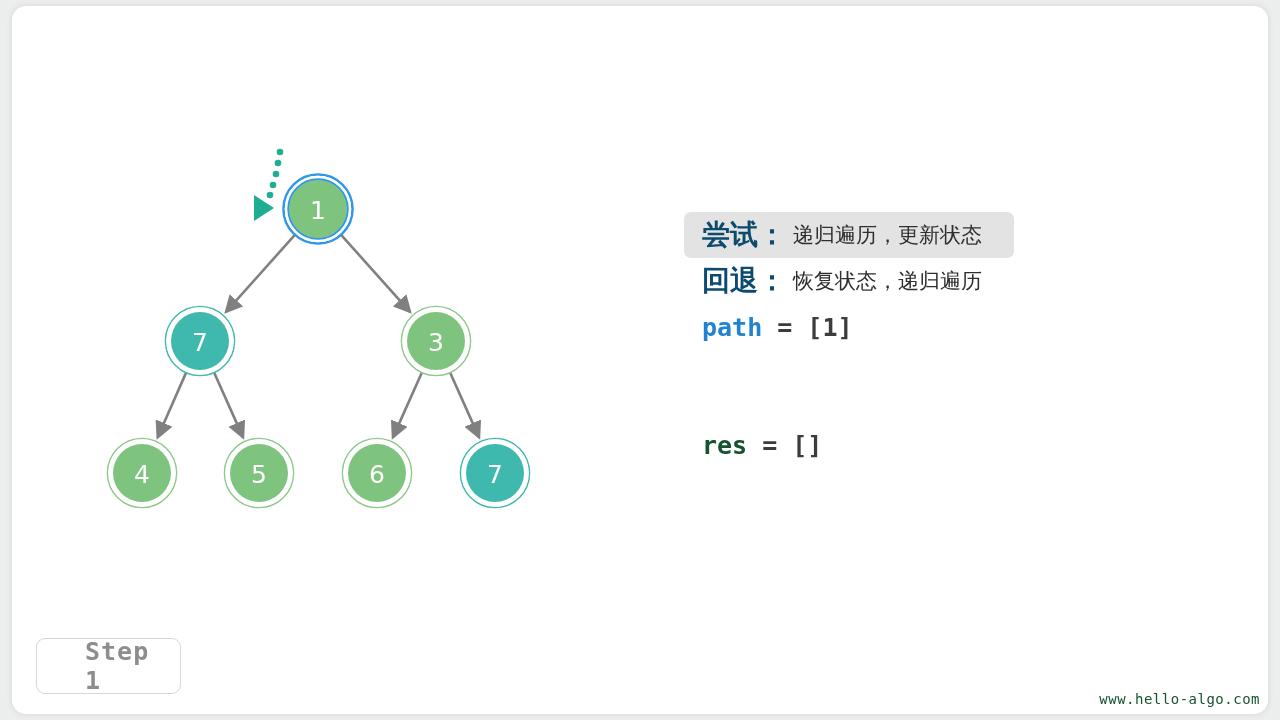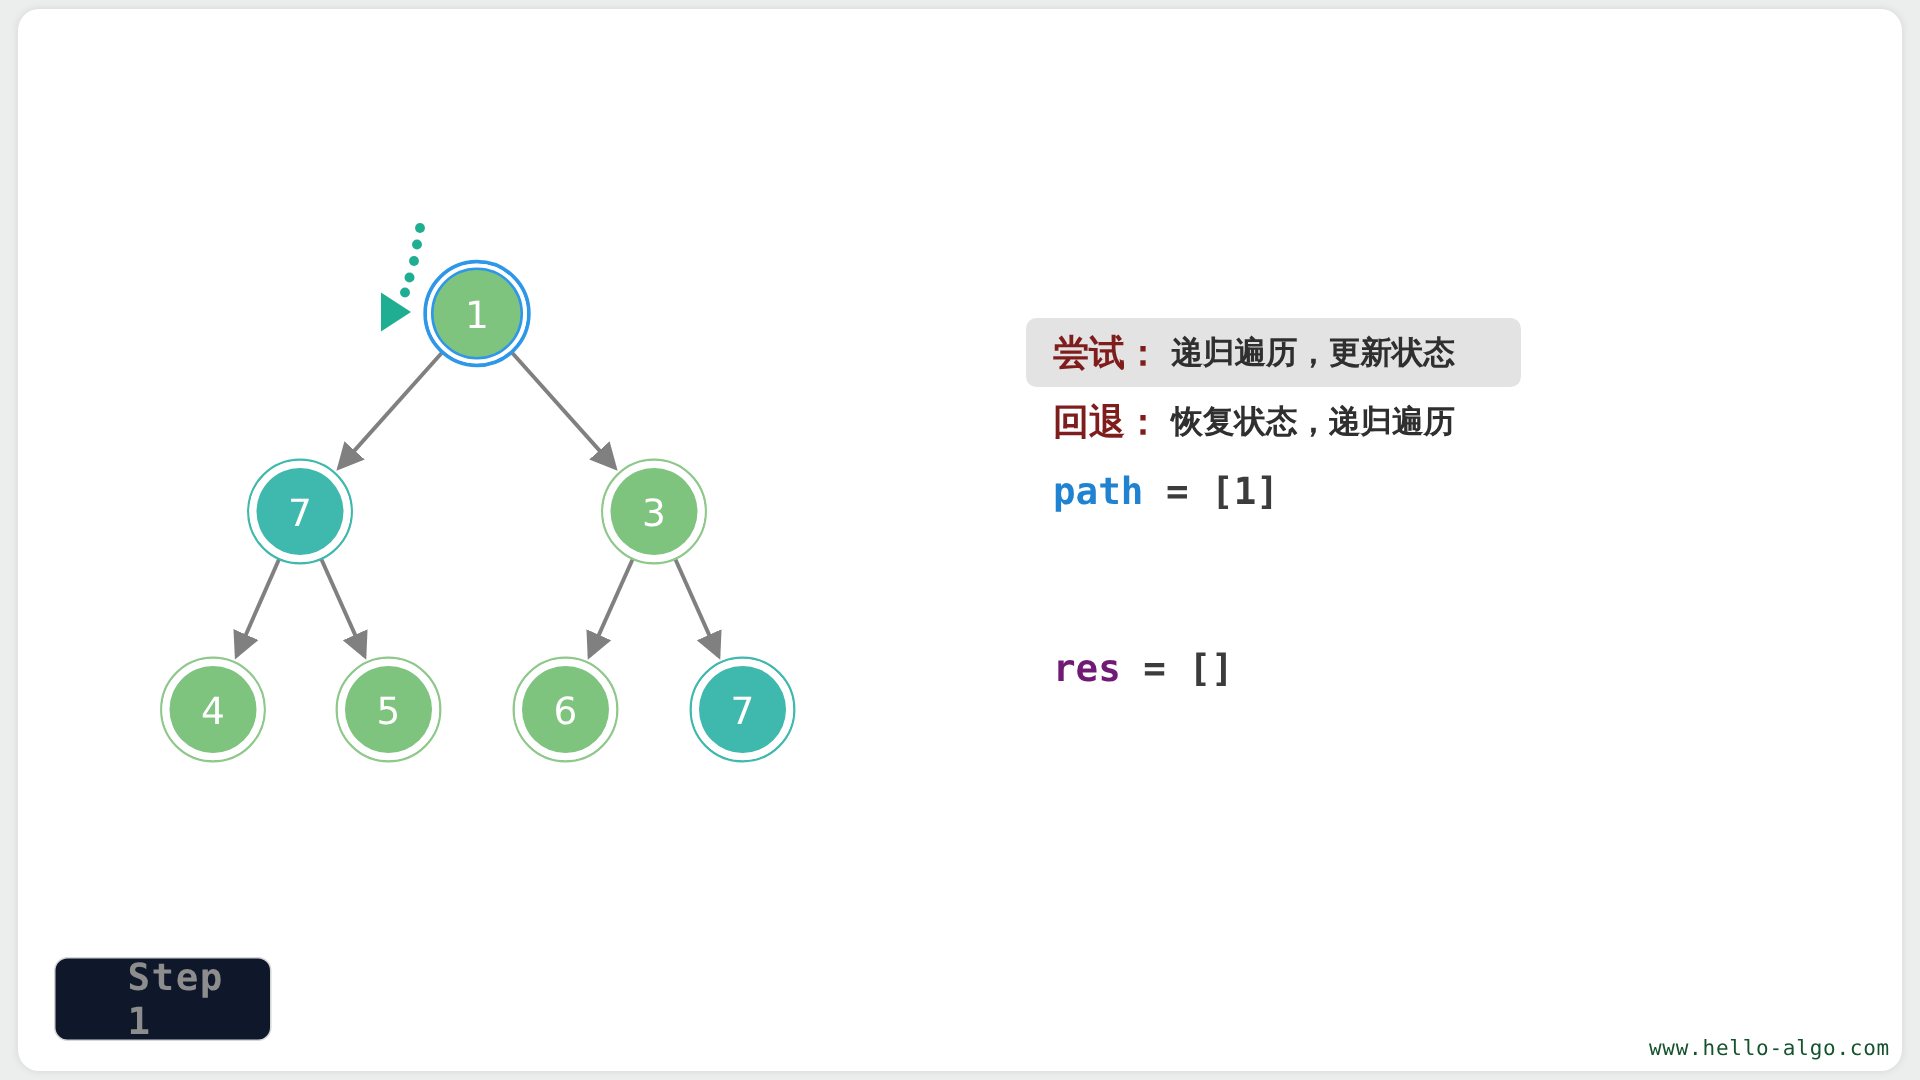--- a/index.html
+++ b/index.html
@@ -61,65 +61,65 @@
     box-sizing: border-box;
     border-radius: 7px;
     white-space: nowrap;
   }
   .panel-row.highlight {
     background: #e3e3e3;
     width: 330px;
   }
   .cn-key {
     font-family: "DejaVu Sans", "Liberation Sans", sans-serif;
-    font-size: 24px;
-    font-weight: bold;
-    color: #7f1d1d;
+    font-size: 28px;
+    font-weight: bold;
+    color: #0c4a6e;
   }
   .cn-val {
     font-family: "DejaVu Sans", "Liberation Sans", sans-serif;
     font-size: 21px;
-    font-weight: bold;
+    font-weight: normal;
     color: #2f2f2f;
     margin-left: 7px;
   }
   .code-row {
     display: flex;
     align-items: center;
     height: 46px;
     padding: 0 18px;
     box-sizing: border-box;
     font-family: "DejaVu Sans Mono", "Liberation Mono", monospace;
     font-size: 25px;
     white-space: pre;
   }
   .var-path {
     color: #1f83d2;
     font-weight: bold;
   }
   .var-res {
-    color: #701a75;
+    color: #14532d;
     font-weight: bold;
   }
   .code-rest {
     color: #3c3c3c;
     font-weight: bold;
   }
   .spacer-row { height: 72px; }
 
   
   #step-badge {
     position: absolute;
     left: 36px;
     top: 638px;
     width: 145px;
     height: 56px;
     border: 1px solid #d6d6d6;
     border-radius: 9px;
-    background: #0f172a;
+    background: #ffffff;
     display: flex;
     align-items: center;
     justify-content: center;
     box-sizing: border-box;
     padding-left: 48px;
   }
   #step-badge span {
     font-family: "DejaVu Sans Mono", "Liberation Mono", monospace;
     font-size: 25px;
     font-weight: bold;

